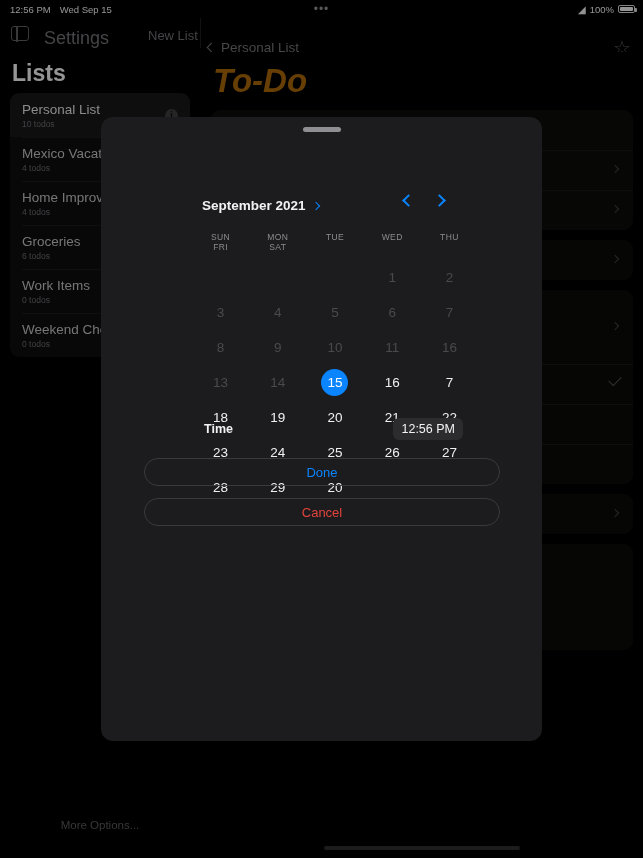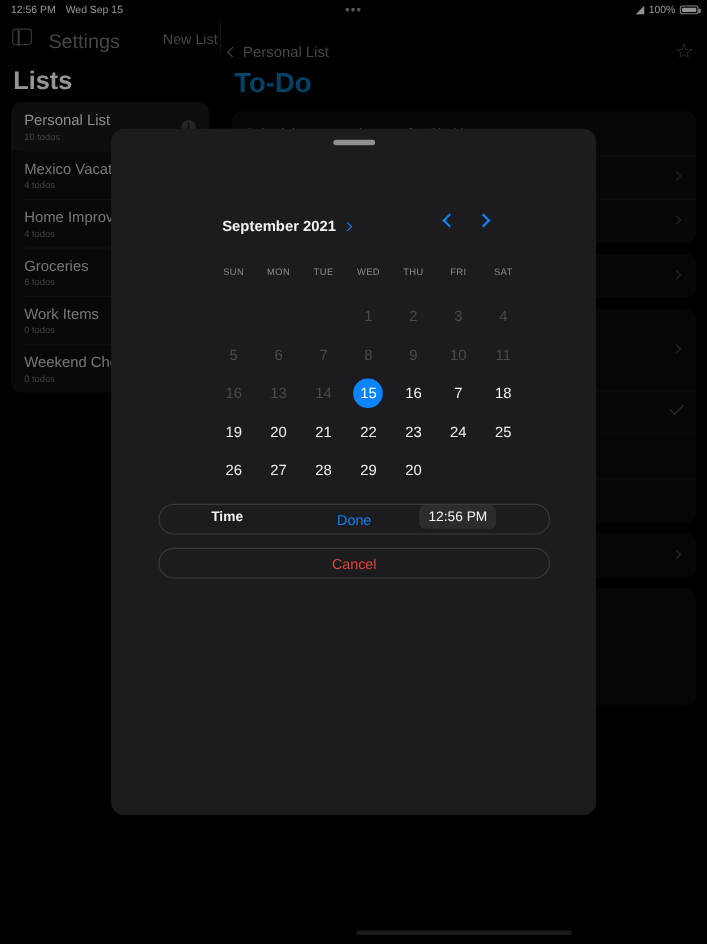--- a/index.html
+++ b/index.html
@@ -58,21 +58,21 @@
   .list-count { font-size:8.5px; color:#68686c; margin-top:2px; }
   .info-ic { position:absolute; right:12px; top:16px; width:13px; height:13px;
              border-radius:50%; background:#3a3a3c; color:#0d0d0e;
              font-size:9px; font-weight:bold; text-align:center; line-height:13px; }
   .more-options { position:absolute; left:0; width:200px; bottom:27px; text-align:center;
              color:#58585c; font-size:11.5px; }
 
   
   .detail { position:absolute; left:201px; top:52px; width:442px; bottom:0;
             background:#000; }
-  .todo-title { margin:10px 0 0 12px; font-size:25px; font-weight:bold; color:#0369a1; }
+  .todo-title { margin:10px 0 0 12px; font-size:33px; font-weight:bold; color:#a16207;font-style:italic; }
   .card { margin:10px 10px 0 10px; background:#0b0c0a; border-radius:9px; }
   .card.alt { background:#0a0b09; }
   .crow { position:relative; height:40px; display:flex; align-items:center;
           padding:0 12px; }
   .crow + .crow::before { content:""; position:absolute; left:12px; right:0; top:0;
           height:1px; background:#161616; }
   .crow-text { font-size:12.5px; color:#8b8b8d; }
   .chev-r { position:absolute; right:15px; top:16px; width:6px; height:6px;
           border-right:1.4px solid #3e3e40; border-top:1.4px solid #3e3e40;
           transform:rotate(45deg); }
@@ -96,32 +96,32 @@
            align-items:center; gap:7px; font-size:13.5px; font-weight:bold; color:#f2f2f4; }
   .chev-month { width:6px; height:6px; border-right:1.7px solid #0a84ff;
            border-top:1.7px solid #0a84ff; transform:rotate(45deg); }
   .cal-nav { position:absolute; right:98px; top:0; display:flex; gap:22px;
            align-items:center; }
   .nav-arrow { width:9px; height:9px; border-right:2px solid #0a84ff;
            border-top:2px solid #0a84ff; }
   .nav-arrow.prev { transform:rotate(-135deg); }
   .nav-arrow.next { transform:rotate(45deg); }
 
-  .grid { display:grid; grid-template-columns:repeat(7,1fr); width:286px;
-          margin:18px 0 0 91px; }
+  .grid { display:grid; grid-template-columns:repeat(5,1fr); width:286px;
+          margin:8px 0 0 91px; }
   .wd { text-align:center; font-size:8.5px; letter-spacing:0.4px; color:#8c8c90; }
   .cell { height:35px; display:flex; align-items:center; justify-content:center; }
   .daynum { width:27px; height:27px; line-height:27px; text-align:center;
           font-size:13.5px; font-weight:normal; color:#f0f0f2; border-radius:50%; }
   .daynum.dim { color:#4a4a4e; font-weight:normal; }
   .daynum.sel { background:#0a84ff; color:#fff; }
 
-  .time-row { position:absolute; left:0; top:299px; width:441px; height:26px;
+  .time-row { position:absolute; left:12px; top:299px; width:441px; height:26px;
           padding:0 91px; display:flex; align-items:center;
-          justify-content:space-between;margin-top:41px; }
+          justify-content:space-between; }
   .time-lbl { font-size:12.5px; font-weight:bold; color:#f2f2f4; }
   .time-val { background:#2c2c2e; border-radius:6px; padding:4px 8px;
           font-size:12.5px; color:#f2f2f4; }
 
   .btn { position:absolute; left:43px; width:356px; height:28px;
           border:1px solid #3a3a3c; border-radius:14px; display:flex;
           align-items:center; justify-content:center; font-size:13px;
           background:transparent; }
   .btn.done   { top:341px; color:#0a84ff; }
   .btn.cancel { top:381px; color:#e2433d; }
@@ -180,20 +180,21 @@
       </div>
       <div class="list-row">
         <div class="list-name">Work Items</div>
         <div class="list-count">0 todos</div>
       </div>
       <div class="list-row">
         <div class="list-name">Weekend Chores</div>
         <div class="list-count">0 todos</div>
       </div>
     </div>
+    <div class="more-options">More Options...</div>
   </div>
 
   <div class="detail">
     <div class="todo-title">To-Do</div>
 
     <div class="card">
       <div class="crow">
         <span class="crow-text">Schedule vet appointment for Chubbs</span>
       </div>
       <div class="crow">

